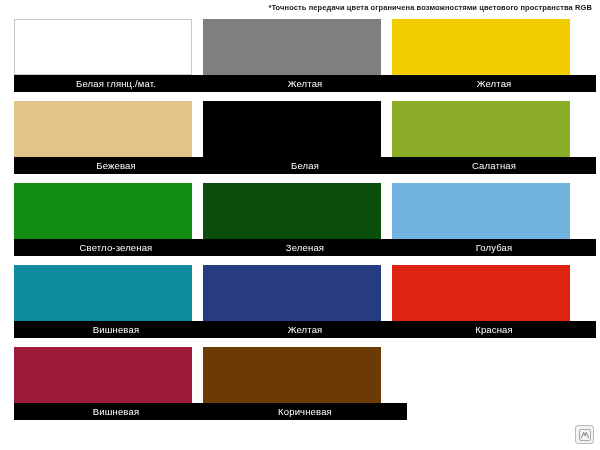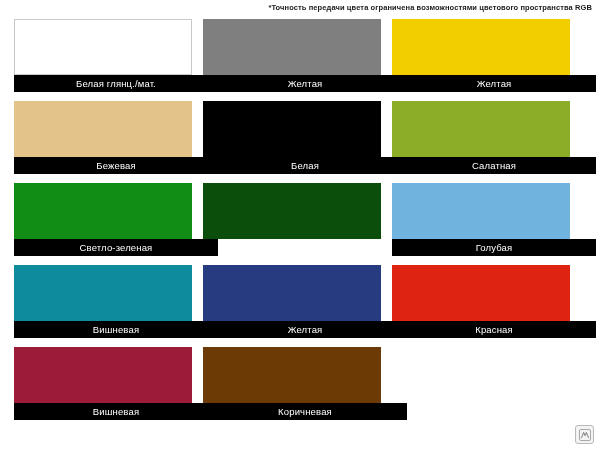--- a/index.html
+++ b/index.html
@@ -128,20 +128,21 @@
       <div class="swatch">
         <div class="swatch-color" style="background: rgb(140, 173, 40);"></div>
         <div class="swatch-label">Салатная</div>
       </div>
       <div class="swatch">
         <div class="swatch-color" style="background: rgb(17, 140, 20);"></div>
         <div class="swatch-label">Светло-зеленая</div>
       </div>
       <div class="swatch">
         <div class="swatch-color" style="background: rgb(11, 77, 11);"></div>
+        <div class="swatch-label">Зеленая</div>
       </div>
       <div class="swatch">
         <div class="swatch-color" style="background: rgb(112, 179, 222);"></div>
         <div class="swatch-label">Голубая</div>
       </div>
       <div class="swatch">
         <div class="swatch-color" style="background: rgb(15, 139, 158);"></div>
         <div class="swatch-label">Вишневая</div>
       </div>
       <div class="swatch">

